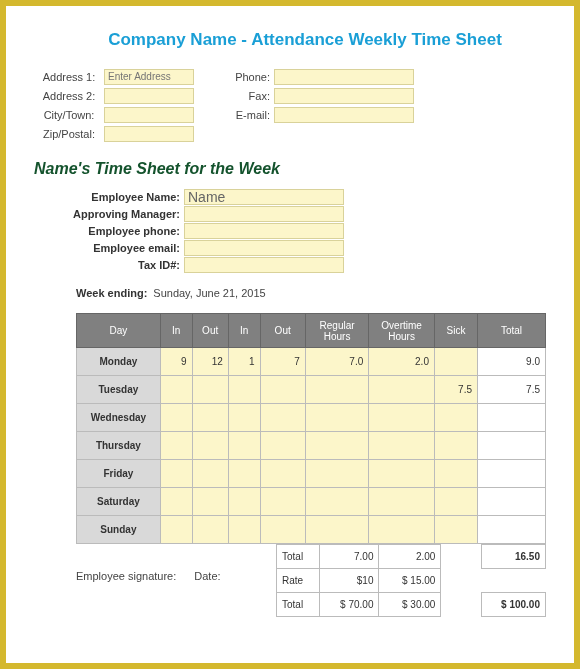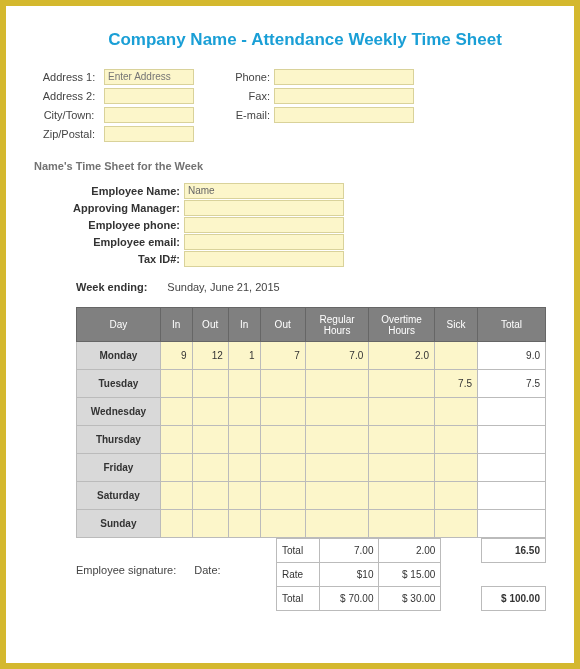--- a/index.html
+++ b/index.html
@@ -31,36 +31,37 @@
   .info-label.r { text-align: right; width: 50px; padding-right: 4px; }
   .info-field {
     width: 90px; height: 16px;
     background: #fcf6ca;
     border: 1px solid #d9d29a;
     font-size: 10px; padding: 1px 3px;
     color: #666;
   }
   .info-field.w { width: 140px; }
   .subtitle {
-    color: #737373;
+    color: #14532d;
+    font-style: italic;
     font-weight: bold;
-    font-size: 11px;
+    font-size: 16px;
     margin: 8px 0 10px 0;
   }
   .emp-block { margin-left: 20px; margin-bottom: 14px; }
   .emp-row { display: flex; align-items: center; height: 17px; }
   .emp-label { width: 130px; text-align: right; font-weight: bold; font-size: 11px; padding-right: 4px; }
   .emp-field {
     width: 160px; height: 16px;
     background: #fcf6ca;
     border: 1px solid #d9d29a;
-    font-size: 10px; padding: 1px 3px; color: #666;
+    font-size: 14px; padding: 1px 3px; color: #666;
   }
   .week-row { display: flex; align-items: center; margin-left: 42px; margin-bottom: 14px; }
-  .week-label { font-weight: bold; font-size: 11px; padding-right: 20px; }
+  .week-label { font-weight: bold; font-size: 11px; padding-right: 6px; }
   .week-val { font-size: 11px; color: #444; }
 
   .timesheet {
     margin-left: 42px;
     border-collapse: collapse;
     width: 470px;
   }
   .timesheet th {
     background: #808080;
     color: #fff;

